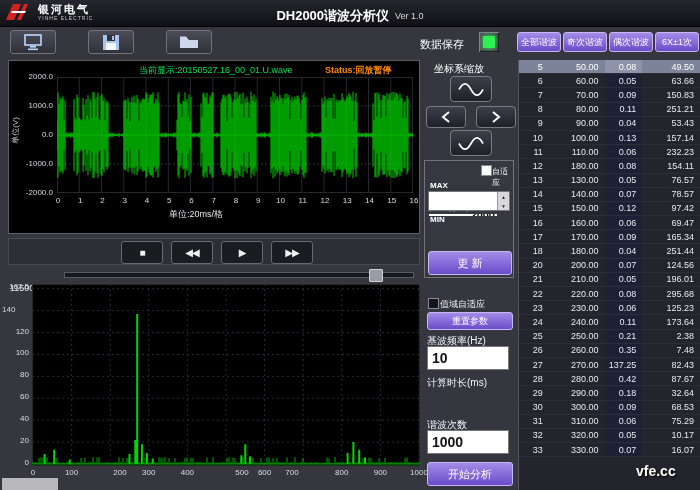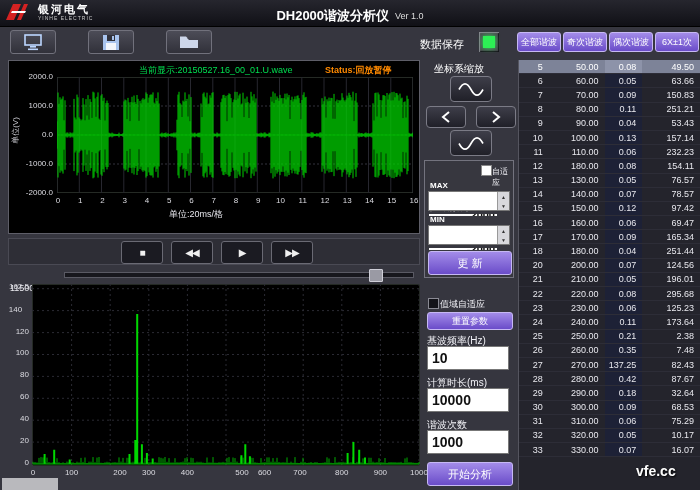--- a/index.html
+++ b/index.html
@@ -228,36 +228,36 @@
         <line x1="271.2" y1="0" x2="271.2" y2="182" stroke="#2a2a33" stroke-width="1" stroke-dasharray="2,3"></line>
         <line x1="309.8" y1="0" x2="309.8" y2="182" stroke="#2a2a33" stroke-width="1" stroke-dasharray="2,3"></line>
         <line x1="348.4" y1="0" x2="348.4" y2="182" stroke="#2a2a33" stroke-width="1" stroke-dasharray="2,3"></line>
         <line x1="387.0" y1="0" x2="387.0" y2="182" stroke="#2a2a33" stroke-width="1" stroke-dasharray="2,3"></line>
         <path d="M1 180L1 177.8M3 180L3 178.0M5 180L5 178.4M7 180L7 173.9M9 180L9 173.1M11 180L11 173.4M13 180L13 178.0M15 180L15 173.6M17 180L17 178.0M19 180L19 178.5M21 180L21 178.1M23 180L23 178.2M25 180L25 174.2M27 180L27 178.2M29 180L29 178.9M31 180L31 178.3M33 180L33 178.9M35 180L35 177.6M37 180L37 178.2M39 180L39 178.3M41 180L41 178.3M43 180L43 178.9M45 180L45 177.7M47 180L47 178.3M49 180L49 173.9M51 180L51 177.9M53 180L53 173.5M55 180L55 179.0M57 180L57 177.7M59 180L59 177.7M61 180L61 173.1M63 180L63 178.2M65 180L65 173.6M67 180L67 173.0M69 180L69 178.7M71 180L71 178.9M73 180L73 178.3M75 180L75 177.8M77 180L77 178.1M79 180L79 178.7M81 180L81 178.3M83 180L83 178.1M85 180L85 178.4M87 180L87 173.4M89 180L89 177.6M91 180L91 173.9M93 180L93 178.5M95 180L95 173.8M97 180L97 173.9M99 180L99 178.3M101 180L101 177.7M103 180L103 178.1M105 180L105 178.3M107 180L107 178.3M109 180L109 177.7M111 180L111 178.6M113 180L113 173.9M115 180L115 178.6M117 180L117 178.1M119 180L119 178.1M121 180L121 178.9M123 180L123 178.0M125 180L125 178.4M127 180L127 173.2M129 180L129 173.8M131 180L131 174.4M133 180L133 173.0M135 180L135 177.8M137 180L137 174.1M139 180L139 178.4M141 180L141 178.4M143 180L143 174.2M145 180L145 178.2M147 180L147 178.3M149 180L149 178.0M151 180L151 177.6M153 180L153 174.2M155 180L155 173.3M157 180L157 178.1M159 180L159 173.7M161 180L161 174.1M163 180L163 178.5M165 180L165 177.7M167 180L167 177.9M169 180L169 177.8M171 180L171 178.5M173 180L173 178.8M175 180L175 173.5M177 180L177 178.3M179 180L179 178.4M181 180L181 173.1M183 180L183 178.6M185 180L185 178.7M187 180L187 178.2M189 180L189 178.3M191 180L191 177.9M193 180L193 178.3M195 180L195 173.9M197 180L197 173.1M199 180L199 177.9M201 180L201 173.5M203 180L203 174.1M205 180L205 177.6M207 180L207 178.8M209 180L209 173.2M211 180L211 173.7M213 180L213 178.4M215 180L215 178.6M217 180L217 177.9M219 180L219 173.7M221 180L221 173.9M223 180L223 178.2M225 180L225 178.6M227 180L227 178.9M229 180L229 174.1M231 180L231 178.3M233 180L233 178.1M235 180L235 173.4M237 180L237 173.4M239 180L239 177.7M241 180L241 174.1M243 180L243 177.7M245 180L245 173.8M247 180L247 178.0M249 180L249 178.4M251 180L251 178.2M253 180L253 178.3M255 180L255 173.4M257 180L257 178.7M259 180L259 177.7M261 180L261 178.7M263 180L263 173.1M265 180L265 178.8M267 180L267 179.0M269 180L269 177.8M271 180L271 173.8M273 180L273 178.1M275 180L275 178.9M277 180L277 178.6M279 180L279 178.0M281 180L281 178.8M283 180L283 178.1M285 180L285 178.2M287 180L287 179.0M289 180L289 178.9M291 180L291 178.7M293 180L293 178.2M295 180L295 173.3M297 180L297 174.5M299 180L299 178.7M301 180L301 179.0M303 180L303 173.1M305 180L305 178.4M307 180L307 177.9M309 180L309 178.0M311 180L311 177.8M313 180L313 178.3M315 180L315 178.8M317 180L317 178.5M319 180L319 178.1M321 180L321 173.2M323 180L323 179.0M325 180L325 177.9M327 180L327 173.7M329 180L329 178.2M331 180L331 174.4M333 180L333 178.6M335 180L335 178.9M337 180L337 173.7M339 180L339 173.8M341 180L341 177.7M343 180L343 178.4M345 180L345 178.1M347 180L347 174.2M349 180L349 178.1M351 180L351 178.3M353 180L353 174.0M355 180L355 178.8M357 180L357 178.1M359 180L359 178.0M361 180L361 178.1M363 180L363 178.1M365 180L365 178.3M367 180L367 178.2M369 180L369 177.9M371 180L371 178.8M373 180L373 174.4M375 180L375 173.5M377 180L377 178.1M379 180L379 178.1M381 180L381 178.5M383 180L383 178.8M385 180L385 178.8M387 180L387 178.0" stroke="#00d800" stroke-width="1" fill="none" opacity="0.8"></path>
         <path d="M12.6 180L12.6 170.1M22.2 180L22.2 165.8M37.7 180L37.7 175.6M97.5 180L97.5 170.1M103.3 180L103.3 155.9M105.2 180L105.2 29.9M109.9 180L109.9 160.3M114.9 180L114.9 169.0M120.7 180L120.7 174.5M209.4 180L209.4 171.2M213.3 180L213.3 160.3M217.9 180L217.9 172.3M315.6 180L315.6 169.0M321.4 180L321.4 158.1M327.2 180L327.2 165.8M333.0 180L333.0 173.4" stroke="#00d800" stroke-width="2" fill="none"></path>
         <line x1="1" y1="180" x2="387" y2="180" stroke="#00b400" stroke-width="1"></line>
       </svg></div>
   <div class="corner"></div>
 <div class="tick" style="top: 0px; left: 0px; width: 27px; text-align: right;">162.5</div>
-    <div class="tick" style="top: 22.6462px; left: 0px; width: 27px; text-align: center;">140</div>
+    <div class="tick" style="top: 22.6462px; left: 0px; width: 27px; text-align: left;">140</div>
     <div class="tick" style="top: 44.5538px; left: 0px; width: 27px; text-align: right;">120</div>
     <div class="tick" style="top: 66.4615px; left: 0px; width: 27px; text-align: right;">100</div>
     <div class="tick" style="top: 88.3692px; left: 0px; width: 27px; text-align: right;">80</div>
     <div class="tick" style="top: 110.277px; left: 0px; width: 27px; text-align: right;">60</div>
     <div class="tick" style="top: 132.185px; left: 0px; width: 27px; text-align: right;">40</div>
     <div class="tick" style="top: 154.092px; left: 0px; width: 27px; text-align: right;">20</div>
     <div class="tick" style="top: 176px; left: 0px; width: 27px; text-align: right;">0</div>
     <div class="tick" style="top: 186px; left: 21px; width: 20px; text-align: center;">0</div>
     <div class="tick" style="top: 186px; left: 59.6px; width: 20px; text-align: center;">100</div>
     <div class="tick" style="top: 186px; left: 108px; width: 20px; text-align: center;">200</div>
     <div class="tick" style="top: 186px; left: 136.8px; width: 20px; text-align: center;">300</div>
     <div class="tick" style="top: 186px; left: 175.4px; width: 20px; text-align: center;">400</div>
     <div class="tick" style="top: 186px; left: 230px; width: 20px; text-align: center;">500</div>
     <div class="tick" style="top: 186px; left: 252.6px; width: 20px; text-align: center;">600</div>
-    <div class="tick" style="top: 186px; left: 288px; width: 20px; text-align: center;">700</div>
+    <div class="tick" style="top: 186px; left: 280px; width: 20px; text-align: center;">700</div>
     <div class="tick" style="top: 186px; left: 329.8px; width: 20px; text-align: center;">800</div>
     <div class="tick" style="top: 186px; left: 368.4px; width: 20px; text-align: center;">900</div>
     <div class="tick" style="top: 186px; left: 407px; width: 20px; text-align: center;">1000</div>
   </div>
 
 <div class="mid">
   <div class="zoom-title">坐标系缩放</div>
   <div class="zbtn" style="left:26px;top:18px;width:40px;height:24px">
     <svg width="26" height="13" viewBox="0 0 26 13">
       <path d="M1 6.5 C5 -1 9 -1 13 6.5 C17 14 21 14 25 6.5" stroke="#fff" fill="none" stroke-width="1.6"></path>
@@ -285,39 +285,31 @@
     <div class="chk-label" style="left:67px;top:5px">自适应</div>
     <div class="mm-label" style="top:20px">MAX</div>
     <div class="spin" style="top:30px">
       <input value="2000" style="">
       <div class="spin-arrows">
         <div>▲</div>
         <div>▼</div>
       </div>
     </div>
     <div class="mm-label" style="top:54px">MIN</div>
-    <div class="spin" style="top:64px">
-      <input value="-2000" style="">
-      <div class="spin-arrows">
-        <div>▲</div>
-        <div>▼</div>
-      </div>
-    </div>
     <div class="pbtn" style="left:3px;top:90px;width:82px;height:22px;font-size:11px">更 新</div>
   </div>
 
   <div class="chk chk-dark" style="left:4px;top:240px"></div>
   <div class="chk-label" style="left:16px;top:240px;font-size:9px">值域自适应</div>
   <div class="pbtn" style="left:3px;top:254px;width:84px;height:16px;font-size:9px">重置参数</div>
 
   <div class="mid-label" style="top:276px">基波频率(Hz)</div>
   <input class="mid-input" style="top: 288px;" value="10">
 
   <div class="mid-label" style="top:318px">计算时长(ms)</div>
-  <input class="mid-input" style="top: 330px;" value="10000">
 
   <div class="mid-label" style="top:360px">谐波次数</div>
   <input class="mid-input" style="top: 372px;" value="1000">
 
   <div class="pbtn" style="left:3px;top:404px;width:84px;height:22px;font-size:11px">开始分析</div>
 </div>
 
 <div class="tbl">
   <div class="tbl-body" id="tbl-body">
       <div class="trow sel">

